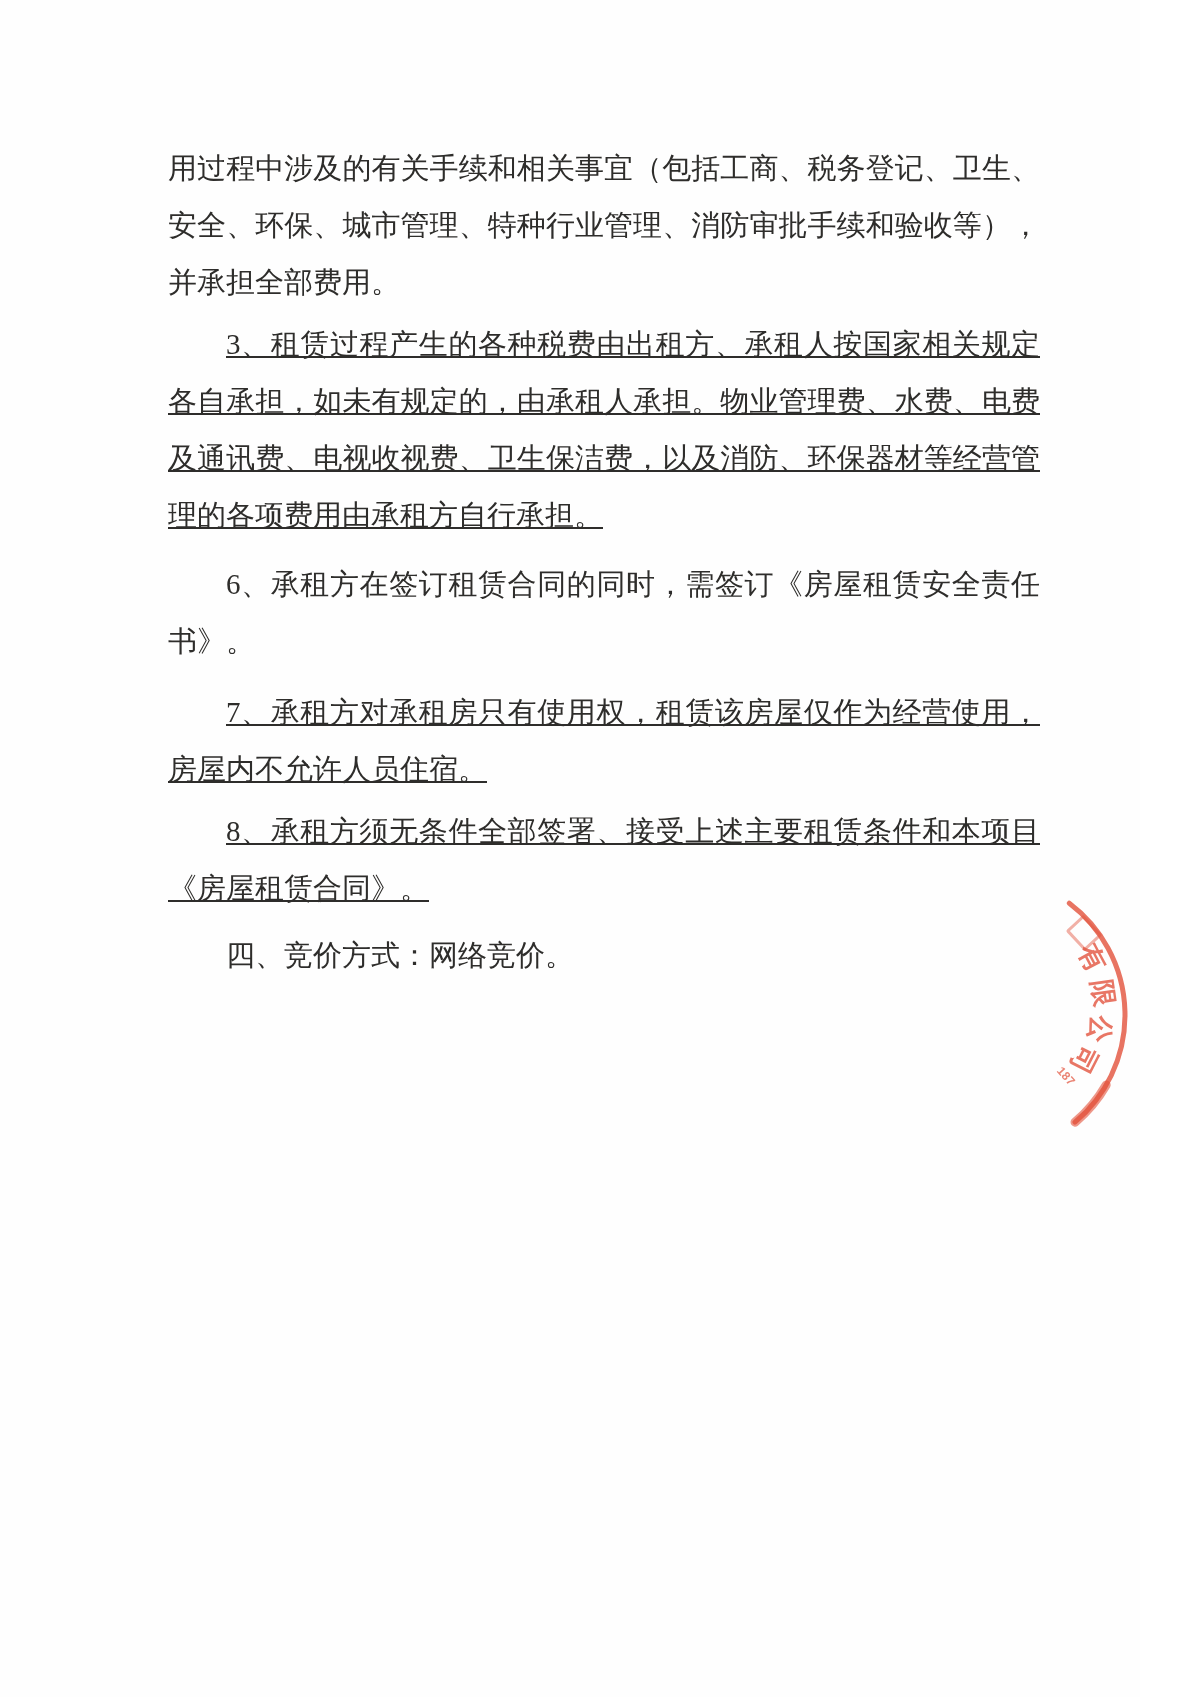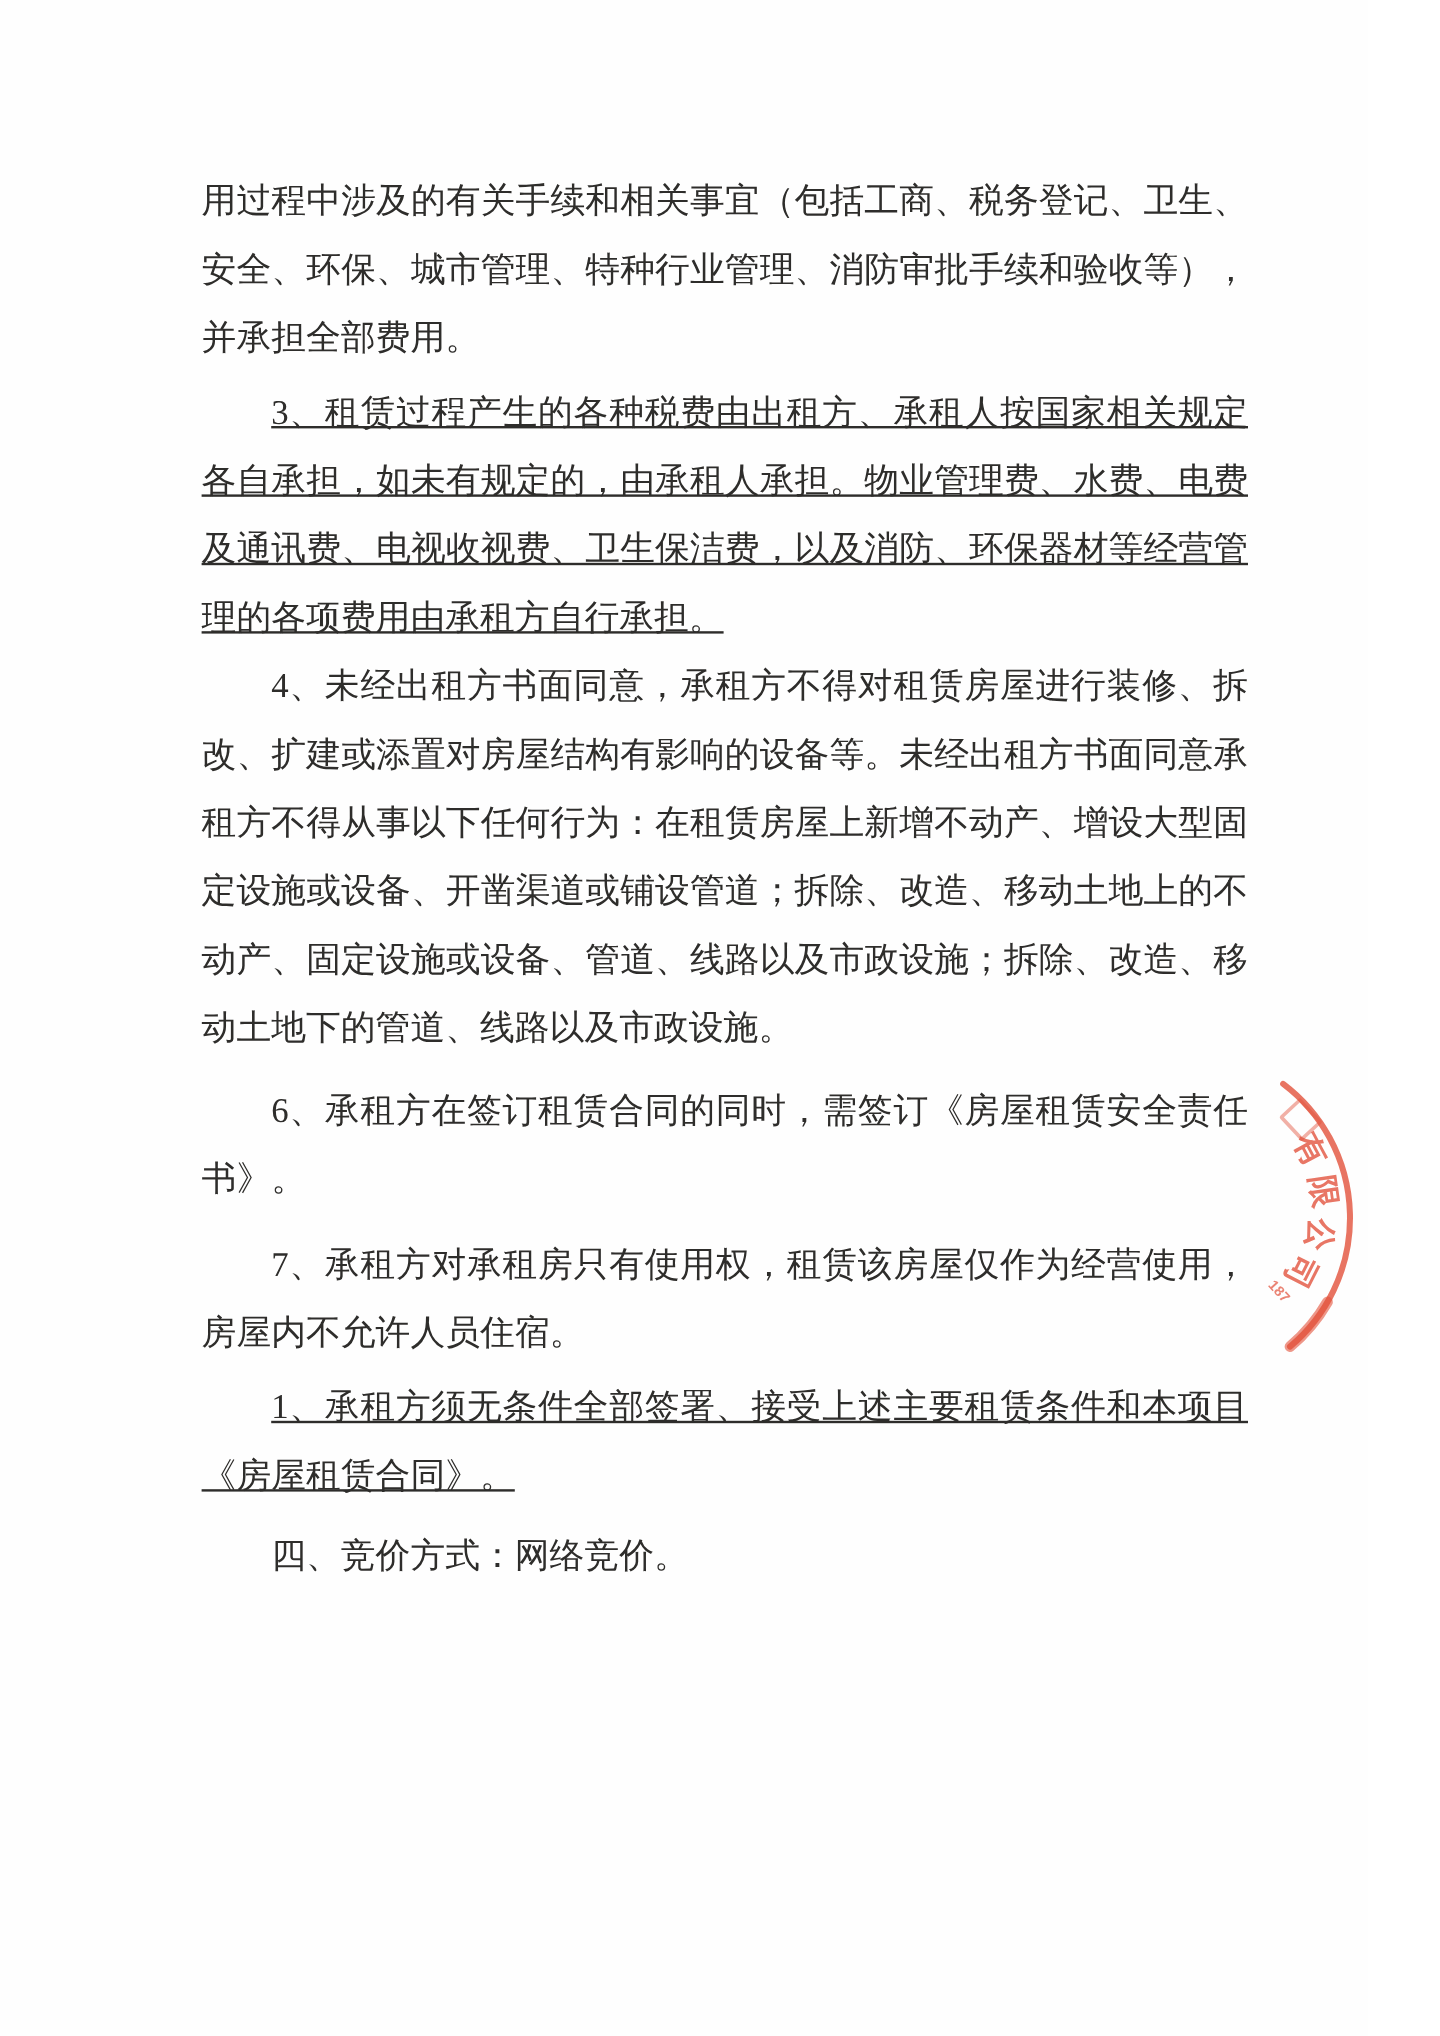--- a/index.html
+++ b/index.html
@@ -19,21 +19,21 @@
     line-height:57px;
     text-align:justify;
     text-align-last:left;
     letter-spacing:0;
   }
   .text-block p{margin:0;}
   .p-indent{text-indent:2em;}
   .p-bold{font-weight:normal;}
   .m5{margin-top:5px!important;text-decoration:underline;}
   .m12{margin-top:12px!important;}
-  .m14{margin-top:14px!important;}
+  .m14{margin-top:14px!important;text-decoration:underline;}
   .m10{margin-top:10px!important;}
 
   
   .stamp{
     position:absolute;left:1020px;top:825px;width:170px;height:312px;
     pointer-events:none;
   }
   .stamp svg{position:absolute;left:0;top:0;}
   .seal-char{
     position:absolute;
@@ -60,24 +60,23 @@
   }
 </style>
 </head>
 <body>
 
 <div class="page">
 
   <div class="text-block">
     <p>用过程中涉及的有关手续和相关事宜（包括工商、税务登记、卫生、安全、环保、城市管理、特种行业管理、消防审批手续和验收等），并承担全部费用。</p>
     <p class="p-indent m5">3、租赁过程产生的各种税费由出租方、承租人按国家相关规定各自承担，如未有规定的，由承租人承担。物业管理费、水费、电费及通讯费、电视收视费、卫生保洁费，以及消防、环保器材等经营管理的各项费用由承租方自行承担。</p>
-    <p class="p-indent">4、未经出租方书面同意，承租方不得对租赁房屋进行装修、拆改、扩建或添置对房屋结构有影响的设备等。未经出租方书面同意承租方不得从事以下任何行为：在租赁房屋上新增不动产、增设大型固定设施或设备、开凿渠道或铺设管道；拆除、改造、移动土地上的不动产、固定设施或设备、管道、线路以及市政设施；拆除、改造、移动土地下的管道、线路以及市政设施。</p>
     <p class="p-indent m12">6、承租方在签订租赁合同的同时，需签订《房屋租赁安全责任书》。</p>
     <p class="p-indent m14">7、承租方对承租房只有使用权，租赁该房屋仅作为经营使用，房屋内不允许人员住宿。</p>
-    <p class="p-indent m5">1、承租方须无条件全部签署、接受上述主要租赁条件和本项目《房屋租赁合同》。</p>
+    <p class="p-indent m5">8、承租方须无条件全部签署、接受上述主要租赁条件和本项目《房屋租赁合同》。</p>
     <p class="p-indent p-bold m10">四、竞价方式：网络竞价。</p>
   </div>
 
   <div class="stamp">
     <svg width="170" height="312" viewBox="0 0 170 312">
       <path d="M49.3,78.2 A140,140 0 0 1 55,297.2" fill="none" stroke="#e2513b" stroke-width="5" stroke-linecap="round" opacity="0.8"></path>
       <path d="M86.2,260 A140,140 0 0 1 55,297.2" fill="none" stroke="#e2513b" stroke-width="9" stroke-linecap="round" opacity="0.6"></path>
     </svg>
     <div class="seal-smudge"></div>
     <span class="seal-char c0">有</span>

